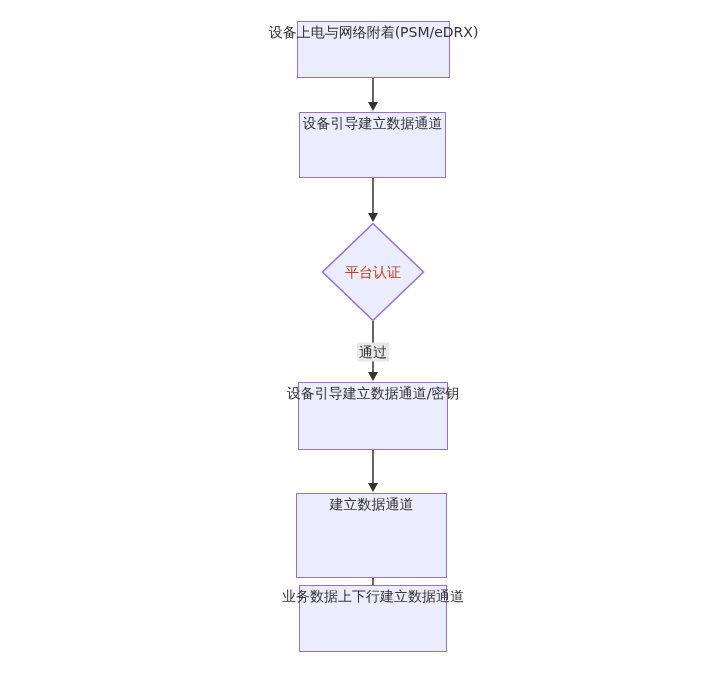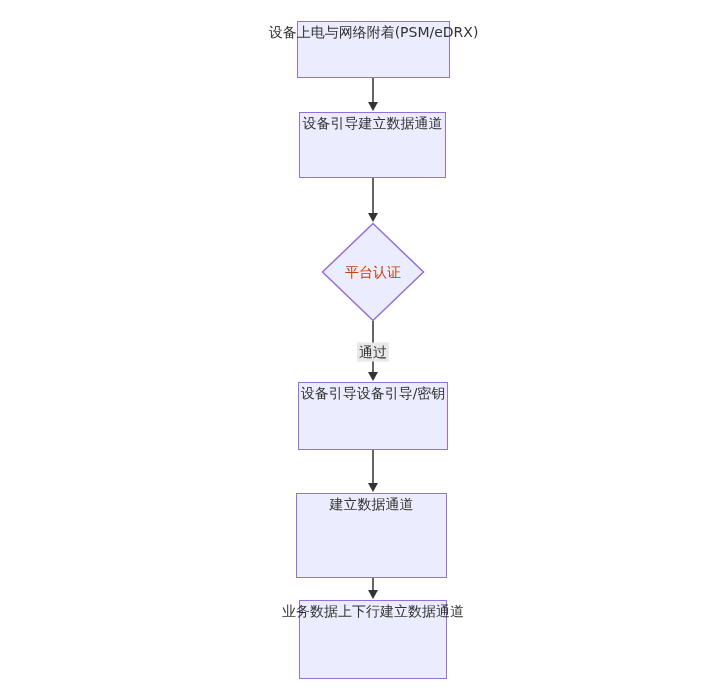--- a/index.html
+++ b/index.html
@@ -88,25 +88,25 @@
     <div class="nline">设备引导</div>
     <div class="nline">建立数据通道</div>
   </div>
 
   <div class="diamond-label">平台认证</div>
 
   <div class="edge-label">通过</div>
 
   <div class="node" style="left:298px; top:382px; width:150px; height:68px;">
     <div class="nline">设备引导</div>
-    <div class="nline">设备引导/密钥</div>
+    <div class="nline">建立数据通道/密钥</div>
   </div>
 
   <div class="node" style="left:296px; top:493px; width:151px; height:85px;">
     <div class="nline">建立数据通道</div>
   </div>
 
-  <div class="node" style="left:299px; top:600px; width:148px; height:79px;">
+  <div class="node" style="left:299px; top:585px; width:148px; height:67px;">
     <div class="nline">业务数据上下行</div>
     <div class="nline">建立数据通道</div>
   </div>
 
 </div>
 
 </body></html>

